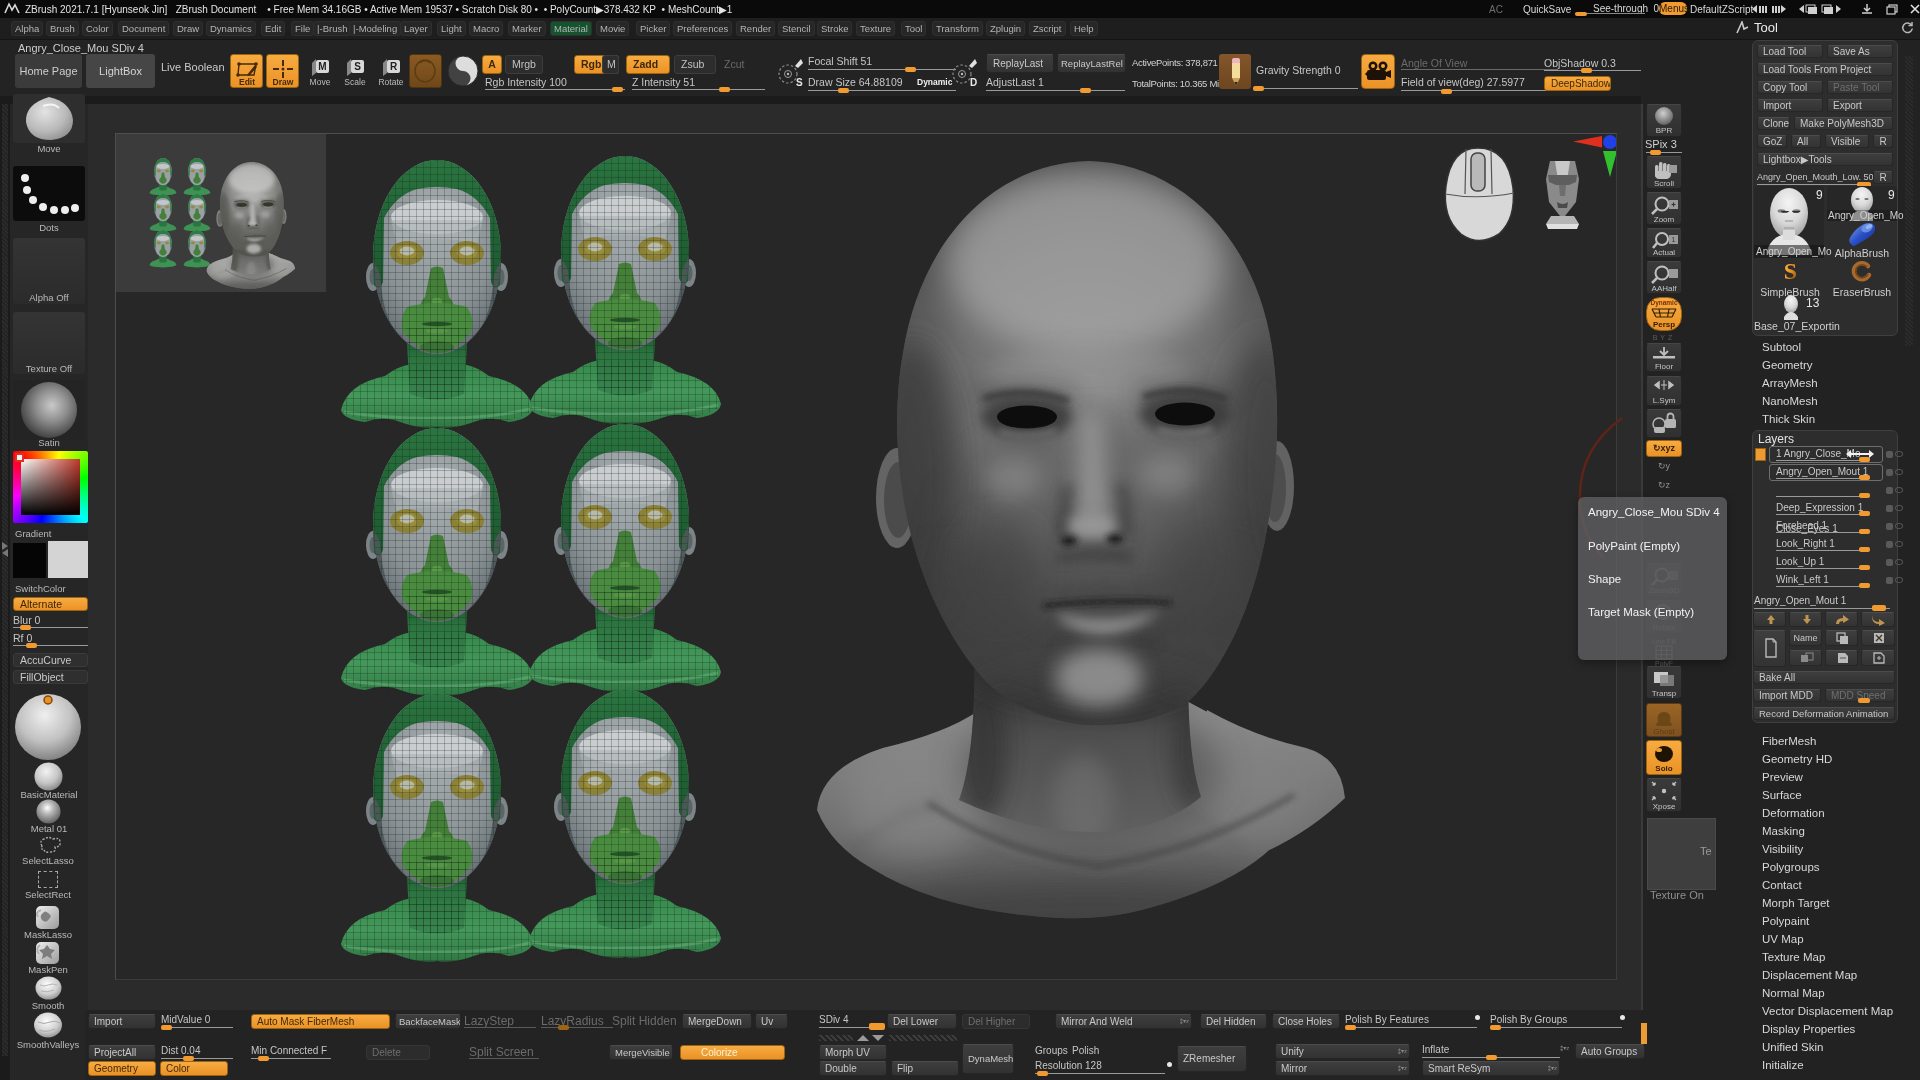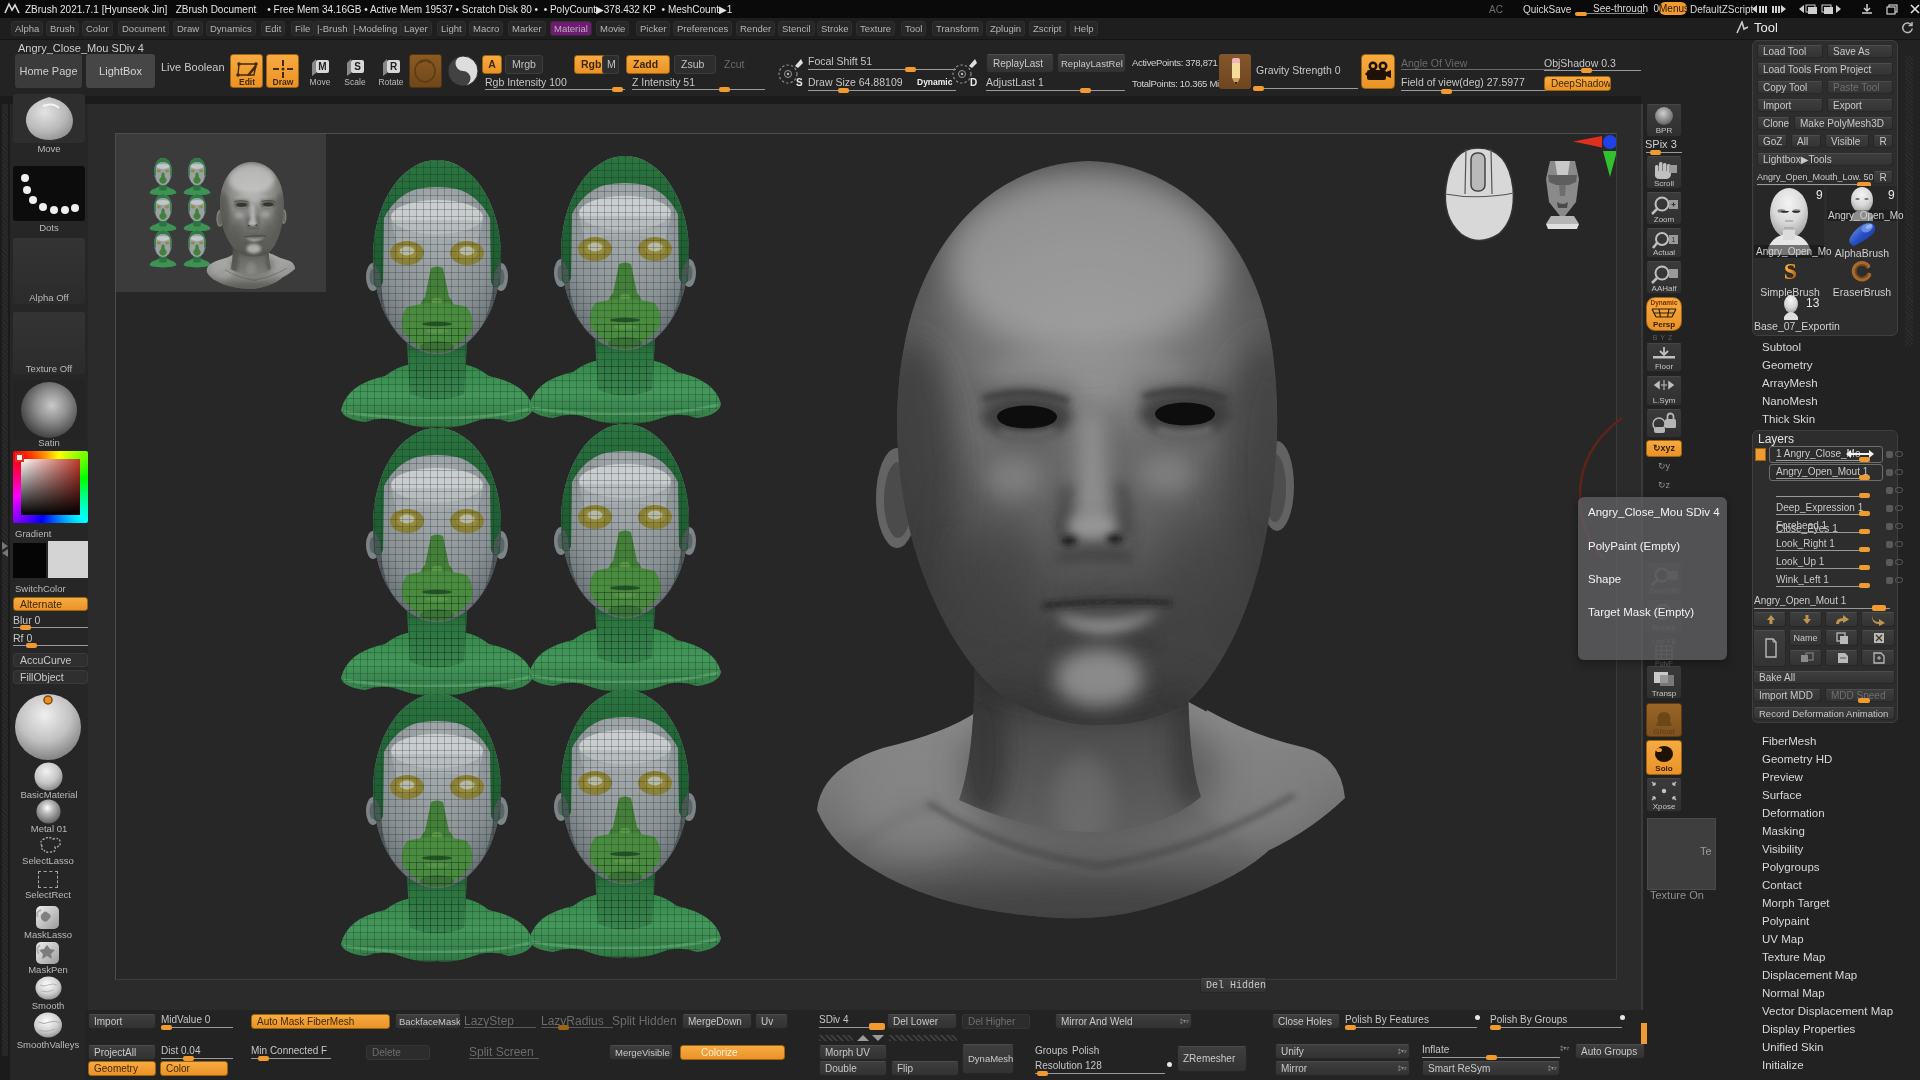--- a/index.html
+++ b/index.html
@@ -82,21 +82,21 @@
       <div class="ab" style="left:173px;top:21px;height:15px;background:#272727;border:1px solid #2f2f2f;border-radius:3px;color:#b4b4b4;font-size:9.5px;line-height:13px;padding:0 3px;">Draw</div>
       <div class="ab" style="left:206px;top:21px;height:15px;background:#272727;border:1px solid #2f2f2f;border-radius:3px;color:#b4b4b4;font-size:9.5px;line-height:13px;padding:0 3px;">Dynamics</div>
       <div class="ab" style="left:261px;top:21px;height:15px;background:#272727;border:1px solid #2f2f2f;border-radius:3px;color:#b4b4b4;font-size:9.5px;line-height:13px;padding:0 3px;">Edit</div>
       <div class="ab" style="left:291px;top:21px;height:15px;background:#272727;border:1px solid #2f2f2f;border-radius:3px;color:#b4b4b4;font-size:9.5px;line-height:13px;padding:0 3px;">File</div>
       <div class="ab" style="left:313px;top:21px;height:15px;background:#272727;border:1px solid #2f2f2f;border-radius:3px;color:#b4b4b4;font-size:9.5px;line-height:13px;padding:0 3px;">|-Brush</div>
       <div class="ab" style="left:349px;top:21px;height:15px;background:#272727;border:1px solid #2f2f2f;border-radius:3px;color:#b4b4b4;font-size:9.5px;line-height:13px;padding:0 3px;">|-Modeling</div>
       <div class="ab" style="left:400px;top:21px;height:15px;background:#272727;border:1px solid #2f2f2f;border-radius:3px;color:#b4b4b4;font-size:9.5px;line-height:13px;padding:0 3px;">Layer</div>
       <div class="ab" style="left:437px;top:21px;height:15px;background:#272727;border:1px solid #2f2f2f;border-radius:3px;color:#b4b4b4;font-size:9.5px;line-height:13px;padding:0 3px;">Light</div>
       <div class="ab" style="left:469px;top:21px;height:15px;background:#272727;border:1px solid #2f2f2f;border-radius:3px;color:#b4b4b4;font-size:9.5px;line-height:13px;padding:0 3px;">Macro</div>
       <div class="ab" style="left:508px;top:21px;height:15px;background:#272727;border:1px solid #2f2f2f;border-radius:3px;color:#b4b4b4;font-size:9.5px;line-height:13px;padding:0 3px;">Marker</div>
-      <div class="ab" style="left:550px;top:21px;height:15px;background:#701a75;border:1px solid #2f2f2f;border-radius:3px;color:#b4b4b4;font-size:9.5px;line-height:13px;padding:0 3px;">Material</div>
+      <div class="ab" style="left:550px;top:21px;height:15px;background:#14532d;border:1px solid #2f2f2f;border-radius:3px;color:#b4b4b4;font-size:9.5px;line-height:13px;padding:0 3px;">Material</div>
       <div class="ab" style="left:596px;top:21px;height:15px;background:#272727;border:1px solid #2f2f2f;border-radius:3px;color:#b4b4b4;font-size:9.5px;line-height:13px;padding:0 3px;">Movie</div>
       <div class="ab" style="left:636px;top:21px;height:15px;background:#272727;border:1px solid #2f2f2f;border-radius:3px;color:#b4b4b4;font-size:9.5px;line-height:13px;padding:0 3px;">Picker</div>
       <div class="ab" style="left:673px;top:21px;height:15px;background:#272727;border:1px solid #2f2f2f;border-radius:3px;color:#b4b4b4;font-size:9.5px;line-height:13px;padding:0 3px;">Preferences</div>
       <div class="ab" style="left:736px;top:21px;height:15px;background:#272727;border:1px solid #2f2f2f;border-radius:3px;color:#b4b4b4;font-size:9.5px;line-height:13px;padding:0 3px;">Render</div>
       <div class="ab" style="left:778px;top:21px;height:15px;background:#272727;border:1px solid #2f2f2f;border-radius:3px;color:#b4b4b4;font-size:9.5px;line-height:13px;padding:0 3px;">Stencil</div>
       <div class="ab" style="left:817px;top:21px;height:15px;background:#272727;border:1px solid #2f2f2f;border-radius:3px;color:#b4b4b4;font-size:9.5px;line-height:13px;padding:0 3px;">Stroke</div>
       <div class="ab" style="left:856px;top:21px;height:15px;background:#272727;border:1px solid #2f2f2f;border-radius:3px;color:#b4b4b4;font-size:9.5px;line-height:13px;padding:0 3px;">Texture</div>
       <div class="ab" style="left:901px;top:21px;height:15px;background:#272727;border:1px solid #2f2f2f;border-radius:3px;color:#b4b4b4;font-size:9.5px;line-height:13px;padding:0 3px;">Tool</div>
       <div class="ab" style="left:932px;top:21px;height:15px;background:#272727;border:1px solid #2f2f2f;border-radius:3px;color:#b4b4b4;font-size:9.5px;line-height:13px;padding:0 3px;">Transform</div>
       <div class="ab" style="left:986px;top:21px;height:15px;background:#272727;border:1px solid #2f2f2f;border-radius:3px;color:#b4b4b4;font-size:9.5px;line-height:13px;padding:0 3px;">Zplugin</div>
@@ -762,21 +762,21 @@
 
 <div class="rsb" style="top:261px;height:33px;">
         <svg width="34" height="31" viewBox="0 0 34 31">
           <circle cx="15" cy="11" r="6.5" fill="none" stroke="#c0c0c0" stroke-width="2"></circle>
           <path d="M10 16 L5 21" stroke="#c0c0c0" stroke-width="2.5"></path>
           <rect x="22" y="7" width="9" height="9" fill="#9a9a9a"></rect>
           <text x="17" y="29" font-size="8" fill="#c5c5c5" text-anchor="middle">AAHalf</text>
         </svg>
       </div>
 
-<div class="ab" style="left:1646px;top:297px;width:36px;height:34px;background:linear-gradient(#f7ab41,#ea9226);border:1px solid #9c6310;border-radius:9px;">
+<div class="ab" style="left:1646px;top:297px;width:36px;height:34px;background:linear-gradient(#f7ab41,#ea9226);border:1px solid #9c6310;border-radius:14px;">
 <svg width="34" height="32" viewBox="0 0 34 32">
           <text x="17" y="7" font-size="6.5" fill="#7e2d08" text-anchor="middle" font-weight="bold">Dynamic</text>
           <g stroke="#33210a" stroke-width="1.2" fill="none">
             <path d="M5 11 L29 11 M7 15 L27 15 M9 19 L25 19 M5 11 L9 19 M12 11 L13.5 19 M22 11 L20.5 19 M29 11 L25 19"></path>
           </g>
           <text x="17" y="29" font-size="8" fill="#33210a" text-anchor="middle" font-weight="bold">Persp</text>
         </svg>
 </div>
 <div class="ab" style="left:1648px;top:334px;width:32px;text-align:center;font-size:7px;color:#5e5e5e;letter-spacing:3px;">BYZ</div>
 
@@ -1176,21 +1176,21 @@
 <div class="hd" style="left:558px;top:1025px;background:#9c6515;"></div>
 <div class="btd" style="left:612px;top:1014px;">Split Hidden</div>
 <div class="bb" style="left:682px;top:1014px;width:70px;">MergeDown</div>
 <div class="bb" style="left:755px;top:1014px;width:33px;">Uv</div>
 <div class="bt" style="left:819px;top:1014px;">SDiv 4</div>
 <div class="sline" style="left:819px;top:1027px;width:50px;"></div>
 <div class="hd" style="left:869px;top:1023px;width:16px;height:7px;"></div>
 <div class="bb" style="left:887px;top:1014px;width:70px;">Del Lower</div>
 <div class="bbd" style="left:962px;top:1014px;width:68px;">Del Higher</div>
 <div class="bb" style="left:1055px;top:1014px;width:137px;">Mirror And Weld<span class="gl">⁑▾z</span></div>
-<div class="bb" style="left:1200px;top:978px;width:67px;font-family:Liberation Mono, monospace;">Del Hidden</div>
+<div class="bb" style="left:1200px;top:1014px;width:67px;">Del Hidden</div>
 <div class="bb" style="left:1272px;top:1014px;width:68px;">Close Holes</div>
 <div class="bt" style="left:1345px;top:1014px;">Polish By Features</div>
 <div class="sline" style="left:1345px;top:1027px;width:132px;"></div>
 <div class="hd" style="left:1345px;top:1025px;"></div>
 <div class="wd" style="left:1475px;top:1015px;"></div>
 <div class="bt" style="left:1490px;top:1014px;">Polish By Groups</div>
 <div class="sline" style="left:1490px;top:1027px;width:132px;"></div>
 <div class="hd" style="left:1490px;top:1025px;"></div>
 <div class="wd" style="left:1620px;top:1015px;"></div>
 

